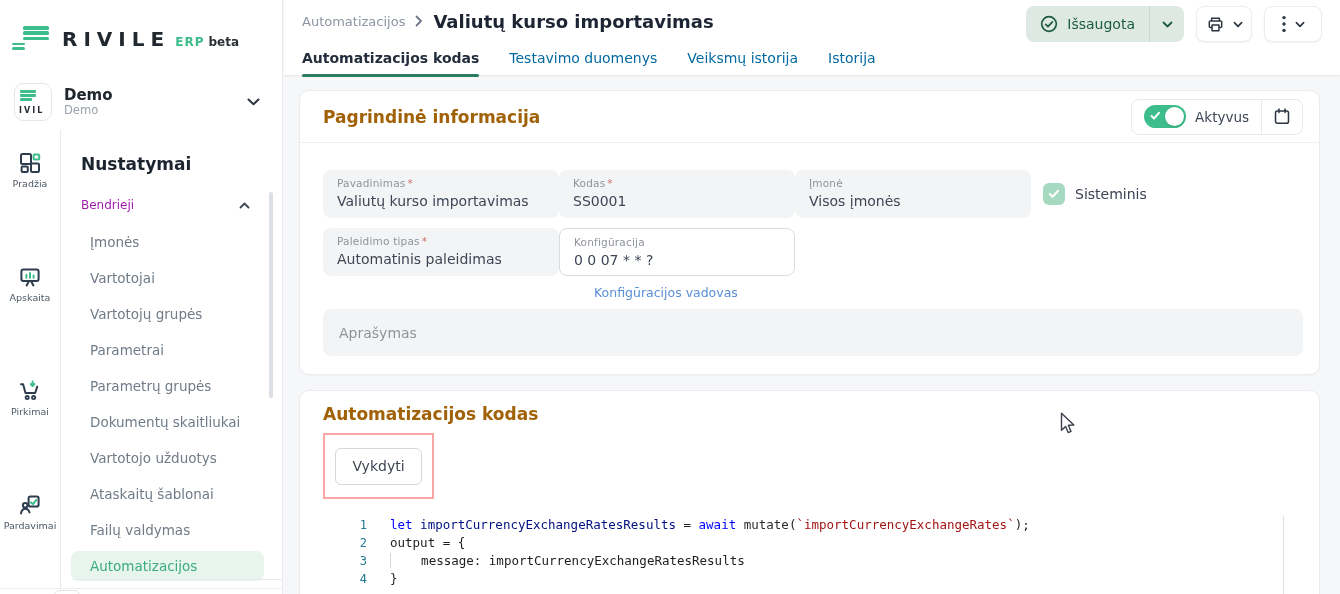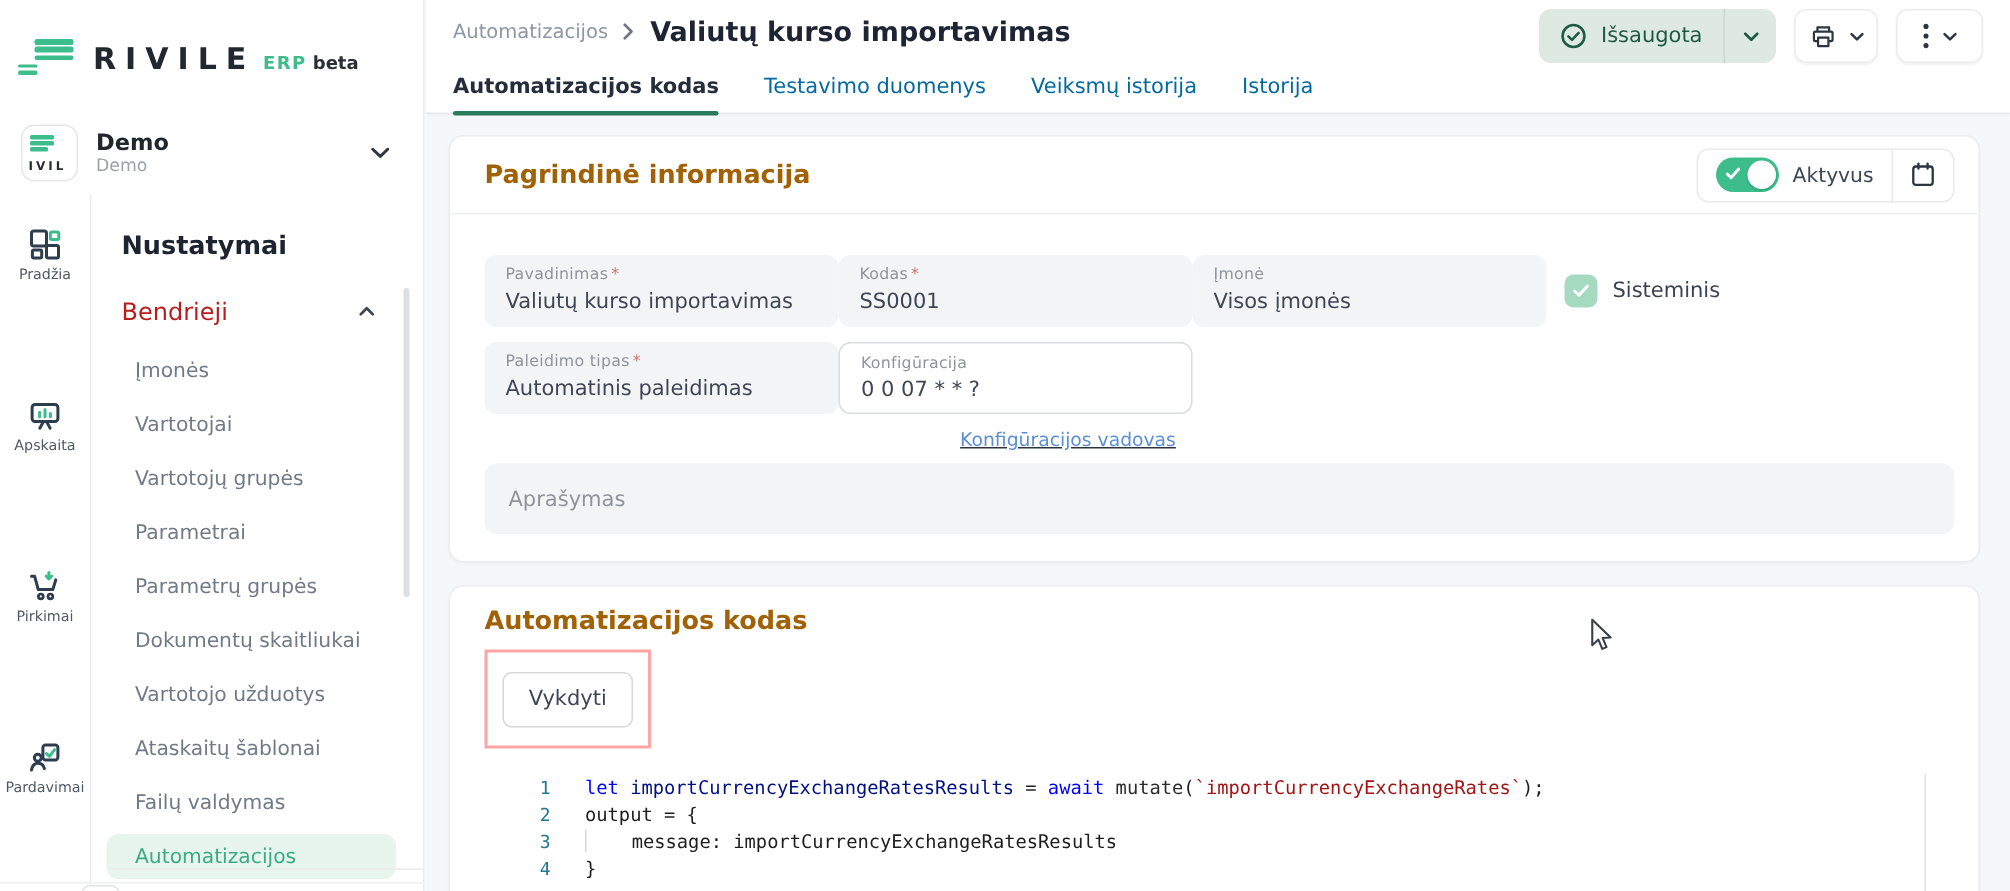--- a/index.html
+++ b/index.html
@@ -37,21 +37,21 @@
   .rail-item{display:flex;flex-direction:column;align-items:center;gap:3px;margin-bottom:26px;cursor:pointer;padding:5px 3px;border-radius:10px;}
   .rail-item.active{background:#e4f4ec;margin-bottom:16px;}
   .rail-icon{width:24px;height:24px;display:flex;align-items:center;justify-content:center;}
   .rail-label{font-size:9.5px;color:#4e5863;}
   .rail-item.active .rail-label{color:#3c4650;}
   .leftcol-bottom-line{position:absolute;left:0;top:588px;width:283px;border-top:1px solid #edeff1;}
   .peek-avatar{position:absolute;left:54px;top:590px;width:24px;height:20px;border:1px solid #dfe3e6;border-radius:6px;background:#fff;overflow:hidden;}
   .submenu{flex:1;border-left:1px solid #e9ebee;position:relative;box-sizing:border-box;padding:24px 0 0 20px;}
   .submenu-title{font-size:17px;font-weight:700;color:#1c2430;}
   .group-head{margin-top:24px;display:flex;align-items:center;justify-content:space-between;padding-right:32px;cursor:pointer;}
-  .group-label{font-size:16px;font-weight:500;color:#b91c1c;}
+  .group-label{font-size:12px;font-weight:500;color:#a21caf;}
   .menu-list{list-style:none;margin:12px 0 0 0;padding:0 18px 0 0;}
   .menu-item{height:36px;display:flex;align-items:center;padding-left:9px;font-size:13.5px;color:#707b87;cursor:pointer;border-radius:8px;}
   .menu-item.active{background:#e7f5ee;color:#3bab83;height:30px;margin:3px 0;margin-left:-10px;padding-left:19px;}
   .submenu-scrollbar{position:absolute;right:9px;top:62px;width:4px;height:206px;background:#dcdfe3;border-radius:2px;}
   .submenu-divider{position:absolute;left:12px;right:0;bottom:14px;border-top:1px solid #e8eaec;}
 
   
   .main{position:absolute;left:284px;top:0;right:0;height:594px;}
   .topbar{height:76px;background:#fff;border-bottom:1px solid #e7e9ec;box-sizing:border-box;position:relative;box-shadow:0 1px 2px rgba(16,24,40,.03);}
   .crumb-row{display:flex;align-items:center;height:42px;padding-left:18px;}
@@ -87,21 +87,21 @@
   .frow{display:flex;gap:0;align-items:center;}
   .frow + .frow{margin-top:10px;}
   .field{width:236px;height:48px;border-radius:8px;background:#f3f4f5;box-sizing:border-box;padding:7px 14px 0 14px;cursor:default;}
   .field.editable{background:#fff;border:1px solid #d8dbe0;cursor:text;}
   .flabel{font-size:10.5px;color:#8f949c;letter-spacing:.2px;line-height:1.2;}
   .freq{color:#c9736a;margin-left:2px;}
   .fvalue{font-size:14px;color:#3e4656;margin-top:3px;white-space:nowrap;overflow:hidden;}
   .chk-row{display:flex;align-items:center;gap:10px;margin-left:12px;cursor:pointer;}
   .chk-box{width:22px;height:22px;border-radius:6px;background:#a5d9c0;display:flex;align-items:center;justify-content:center;}
   .chk-label{font-size:14px;color:#3a4352;}
-  .link-row{margin:6px 0 0 271px;width:236px;text-align:center;text-decoration:underline;}
+  .link-row{margin:6px 0 0 271px;width:236px;}
   .cfg-link{font-size:12.5px;color:#5a8fd6;cursor:pointer;text-decoration:none;}
   .desc-field{margin:8px 16px 0 23px;height:47px;border-radius:8px;background:#f3f4f5;display:flex;align-items:center;padding:0 16px;font-size:14px;color:#8f949c;cursor:text;}
 
   .card2{margin-top:15px;height:230px;border-radius:10px 10px 0 0;padding:13px 17px 0 23px;box-sizing:border-box;}
   .run-highlight{margin-top:9px;width:111px;height:66px;border:2px solid #fca5a5;box-sizing:border-box;display:flex;align-items:center;justify-content:center;}
   .run-btn{height:37px;padding:0 16px;background:#fff;border:1px solid #d5d7da;border-radius:6px;font-size:14px;color:#3e4654;display:flex;align-items:center;cursor:pointer;font-family:inherit;}
   .editor{margin:17px 0 0 22px;width:938px;position:relative;border-right:1px solid #dfe1e4;font-family:"DejaVu Sans Mono","Liberation Mono",monospace;font-size:12.5px;line-height:18px;height:80px;cursor:text;}
   .code-line{display:flex;}
   .ln{width:22px;text-align:right;margin-right:23px;color:#237893;font-size:12px;flex:0 0 auto;}
   .code-text span{white-space:pre;color:#1e1e1e;}

